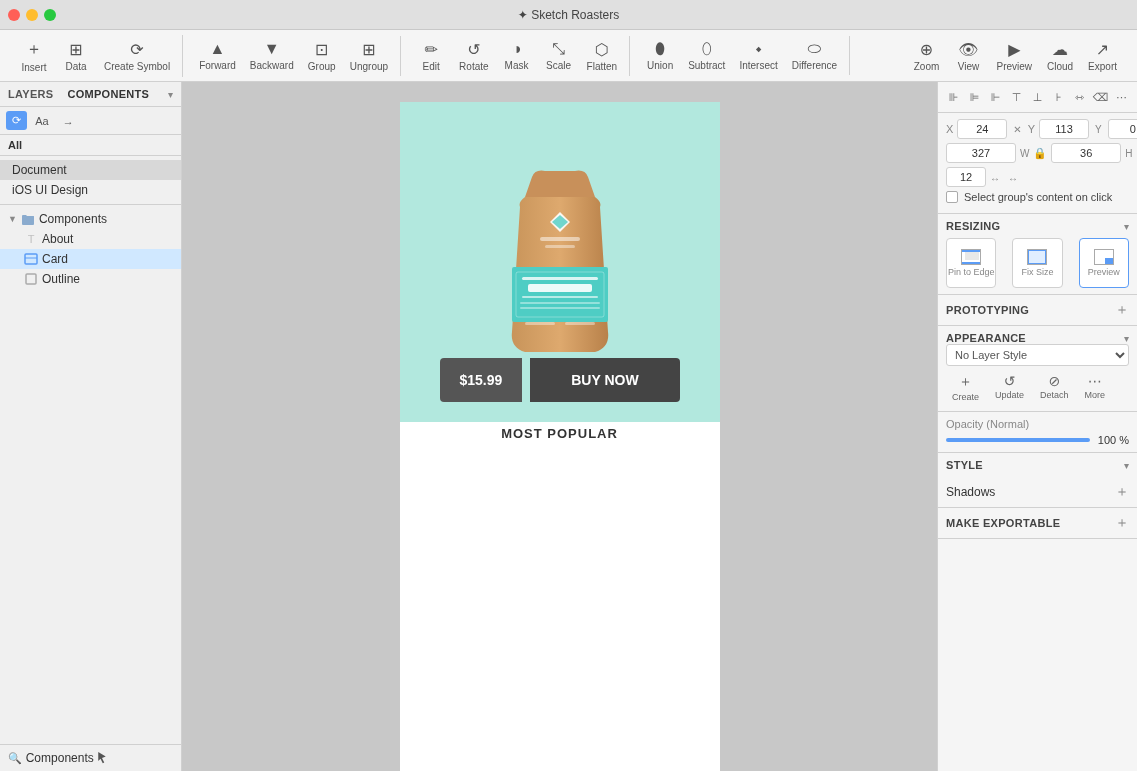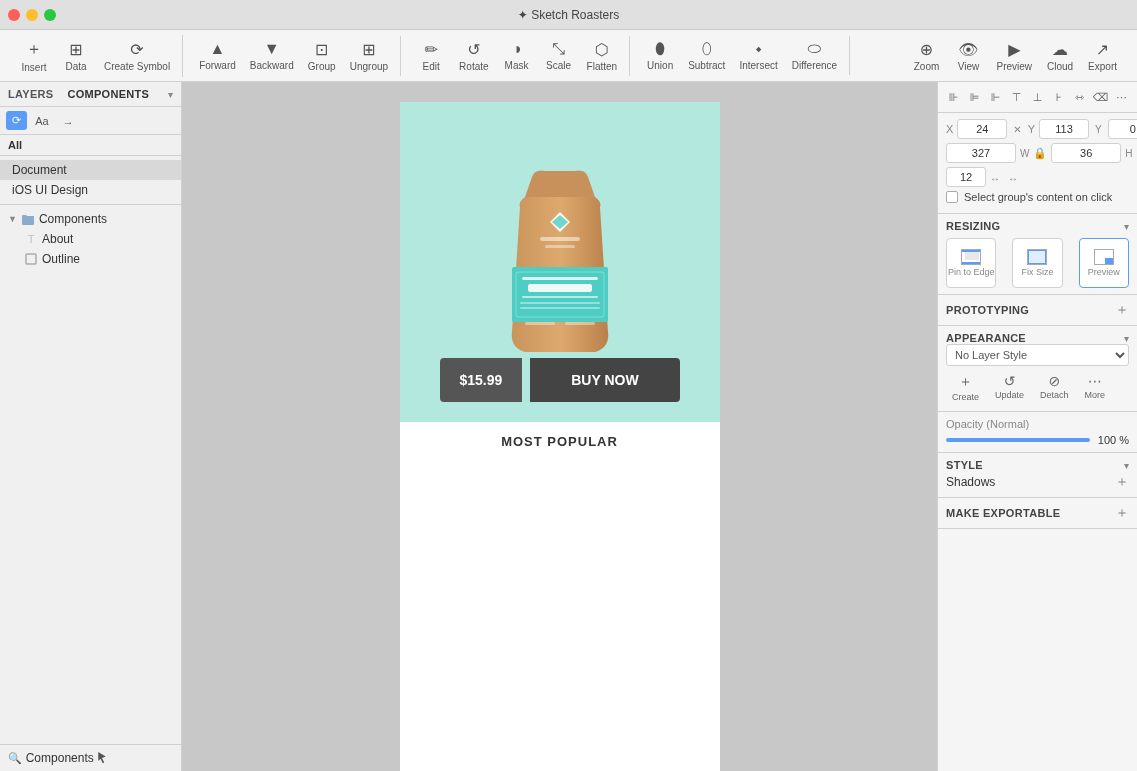--- a/index.html
+++ b/index.html
@@ -64,21 +64,21 @@
     .cursor-indicator { width: 8px; height: 12px; }
 
     
     .canvas { flex: 1; background: #c8c8c8; overflow: hidden; display: flex; align-items: flex-start; justify-content: center; padding: 20px; }
     .artboard { background: white; width: 320px; min-height: 680px; position: relative; display: flex; flex-direction: column; align-items: center; }
     .card-top { width: 100%; background: #b2e8de; height: 320px; display: flex; align-items: center; justify-content: center; position: relative; }
     .bag-svg { width: 140px; height: 210px; }
     .card-buttons { position: absolute; bottom: 20px; display: flex; gap: 8px; width: 240px; left: 50%; transform: translateX(-50%); border-radius: 4px; overflow: hidden; }
     .btn-price { background: #555; color: white; font-size: 14px; font-weight: 600; padding: 14px 20px; flex: 0 0 auto; cursor: pointer; }
     .btn-buy { background: #444; color: white; font-size: 14px; font-weight: 700; padding: 14px 24px; flex: 1; cursor: pointer; text-align: center; }
-    .card-label { padding: 12px; text-align: center; font-size: 13px; font-weight: 700; letter-spacing: 1px; color: #333; width: 100%; }
+    .card-label { padding: 4px; text-align: center; font-size: 13px; font-weight: 700; letter-spacing: 1px; color: #333; width: 100%; }
 
     
     .right-panel { width: 200px; background: #f5f5f5; border-left: 1px solid #d0d0d0; display: flex; flex-direction: column; overflow-y: auto; }
     .rp-toolbar { display: flex; align-items: center; padding: 4px 6px; gap: 2px; border-bottom: 1px solid #d0d0d0; }
     .rp-icon-btn { width: 22px; height: 22px; display: flex; align-items: center; justify-content: center; font-size: 11px; color: #666; cursor: pointer; border-radius: 3px; }
     .rp-section { border-bottom: 1px solid #d0d0d0; padding: 6px 8px; }
     .rp-row { display: flex; align-items: center; gap: 4px; margin-bottom: 4px; }
     .rp-label { font-size: 11px; color: #888; width: 10px; }
     .rp-input { width: 50px; height: 20px; border: 1px solid #d0d0d0; border-radius: 3px; background: white; font-size: 11px; text-align: center; color: #333; padding: 0 2px; }
     .rp-input-wide { width: 70px; }
@@ -249,20 +249,29 @@
                 <rect x="1" y="4" width="12" height="9" rx="1" fill="#8aabce"></rect>
                 <path d="M1 6h12V5a1 1 0 00-1-1H6L5 3H2a1 1 0 00-1 1v2z" fill="#8aabce"></path>
               </svg>
           </span>
           <span>Components</span>
         </div>
         <div class="layer-item indent-1">
           <span class="layer-icon icon-text">T</span>
           <span>About</span>
         </div>
+        <div class="layer-item indent-1 selected">
+          <span class="layer-icon icon-card">
+            <svg width="14" height="14" viewBox="0 0 14 14">
+                <rect x="1" y="2" width="12" height="10" rx="1" fill="none" stroke="#5b9cf6" stroke-width="1.5"></rect>
+                <line x1="1" y1="6" x2="13" y2="6" stroke="#5b9cf6" stroke-width="1"></line>
+              </svg>
+          </span>
+          <span>Card</span>
+        </div>
         <div class="layer-item indent-1">
           <span class="layer-icon icon-outline">
             <svg width="14" height="14" viewBox="0 0 14 14">
                 <rect x="2" y="2" width="10" height="10" rx="1" fill="none" stroke="#aaa" stroke-width="1.5"></rect>
               </svg>
           </span>
           <span>Outline</span>
         </div>
       </div>
     </div>
@@ -447,21 +456,21 @@
         <div class="opacity-slider"></div>
         <span class="opacity-val">100 %</span>
       </div>
     </div>
 
     <div class="rp-section">
       <div class="rp-section-title">
         <span class="rp-section-title-text">STYLE</span>
         <span class="chevron-down">▾</span>
       </div>
-      <div class="style-row" style="margin-top:2px;">
+      <div class="style-row" style="margin-top:12px;">
         <span style="font-size:12px;color:#333;">Shadows</span>
         <span class="rp-plus">＋</span>
       </div>
     </div>
 
     <div class="rp-section">
       <div class="rp-section-title">
         <span class="rp-section-title-text">MAKE EXPORTABLE</span>
         <span class="rp-plus">＋</span>
       </div>

